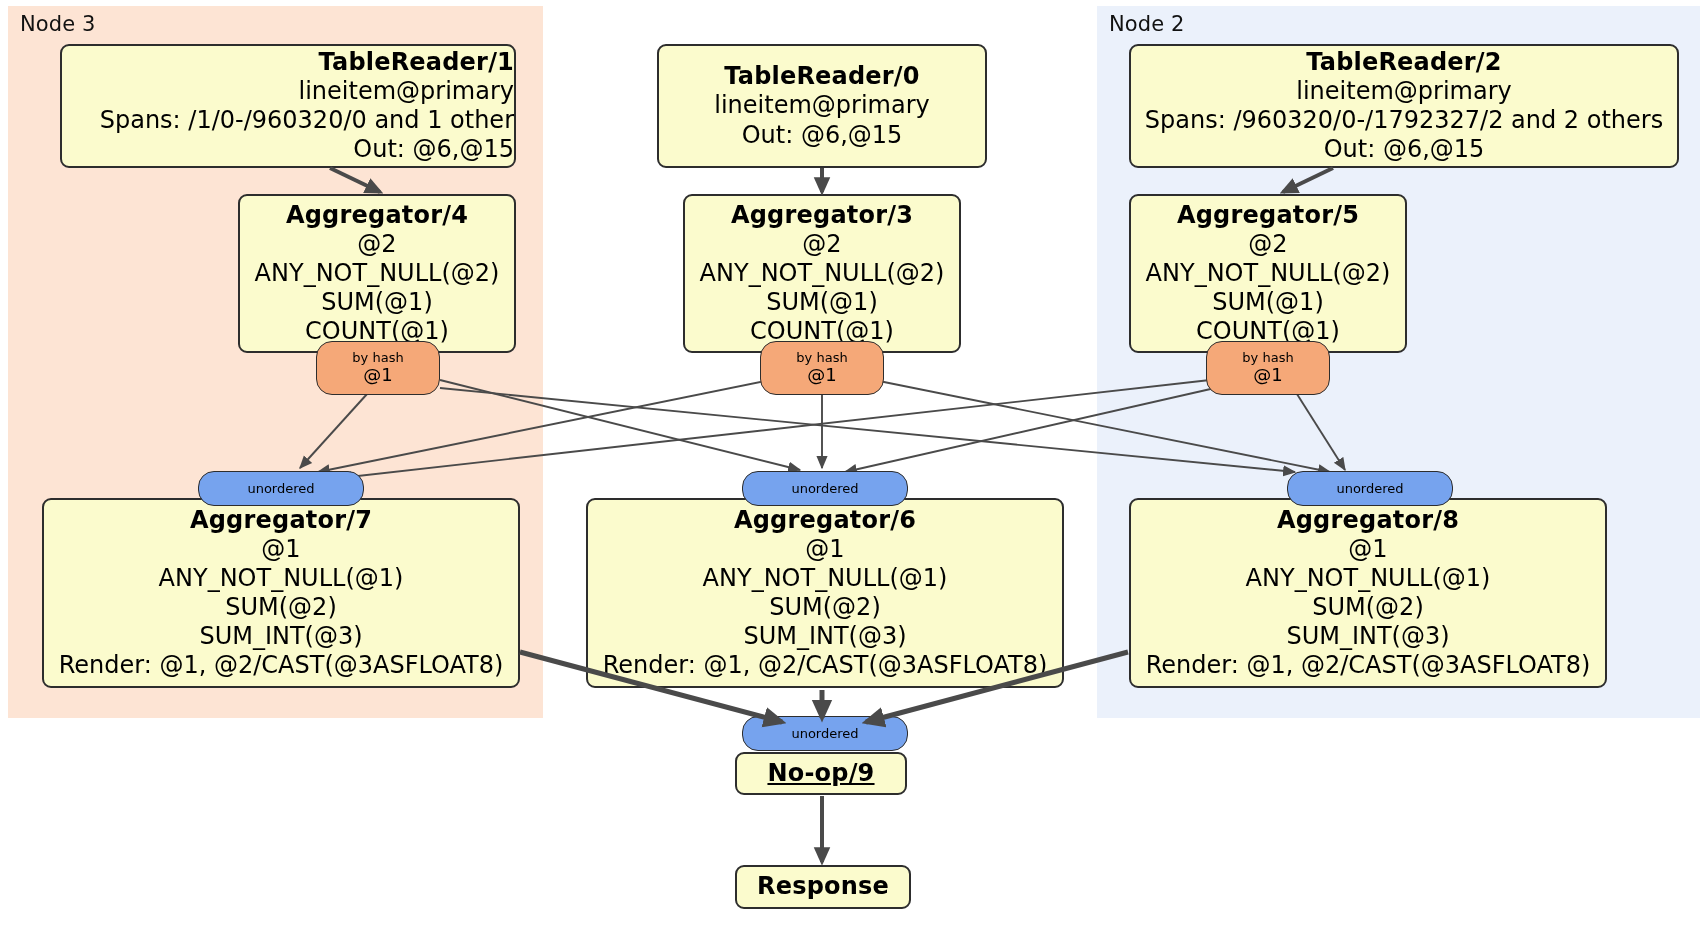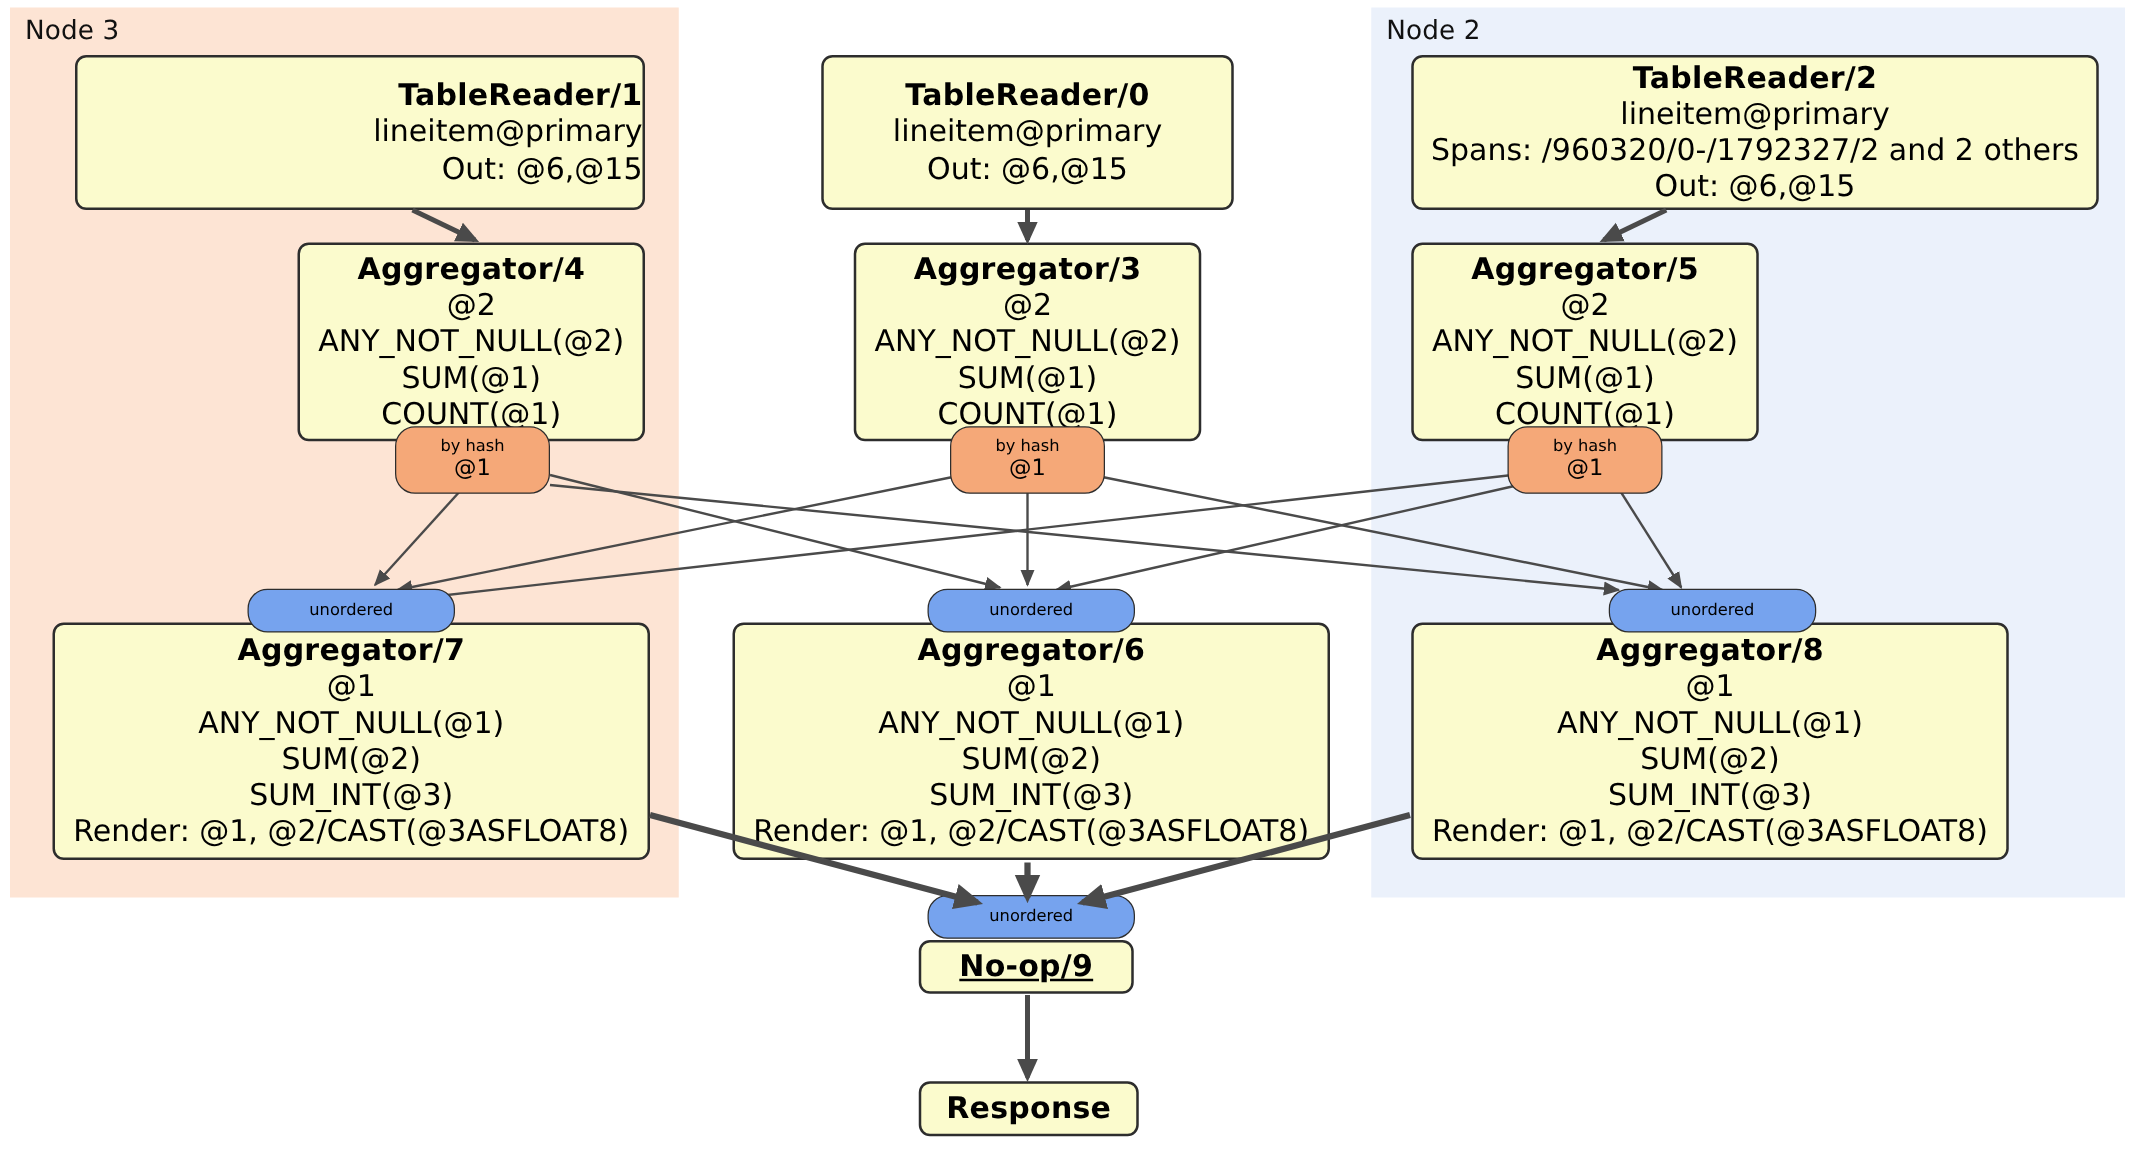--- a/index.html
+++ b/index.html
@@ -88,20 +88,21 @@
     <path class="e-thin" d="M 874 380 L 1330 472" marker-end="url(#ah-thin)"></path>
 
     <path class="e-thin" d="M 1210 380 L 340 478" marker-end="url(#ah-thin)"></path>
     <path class="e-thin" d="M 1215 388 L 845 472" marker-end="url(#ah-thin)"></path>
     <path class="e-thin" d="M 1290 383 L 1345 470" marker-end="url(#ah-thin)"></path>
   </svg>
 
   <div class="pbox" style="left:60px;top:44px;width:456px;height:124px;align-items:flex-end;">
     <div class="ptitle">TableReader/1</div>
     <div class="pline">lineitem@primary</div>
+    <div class="pline">Spans: /1/0-/960320/0 and 1 other</div>
     <div class="pline">Out: @6,@15</div>
   </div>
 
   <div class="pbox" style="left:657px;top:44px;width:330px;height:124px;">
     <div class="ptitle">TableReader/0</div>
     <div class="pline">lineitem@primary</div>
     <div class="pline">Out: @6,@15</div>
   </div>
 
   <div class="pbox" style="left:1129px;top:44px;width:550px;height:124px;">

